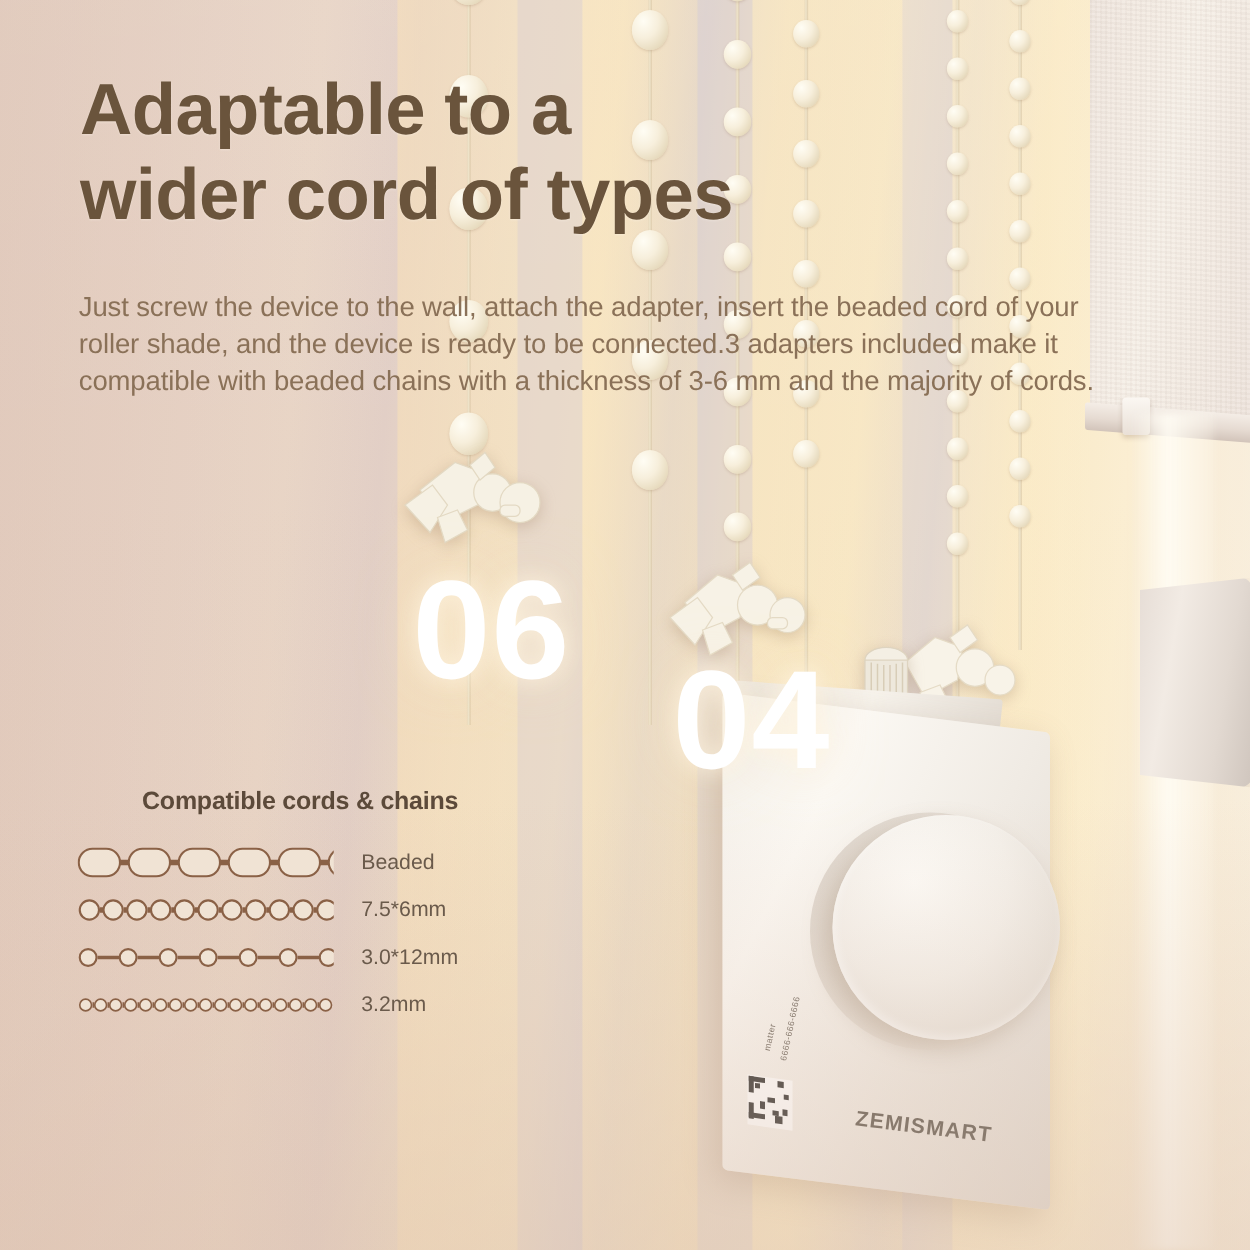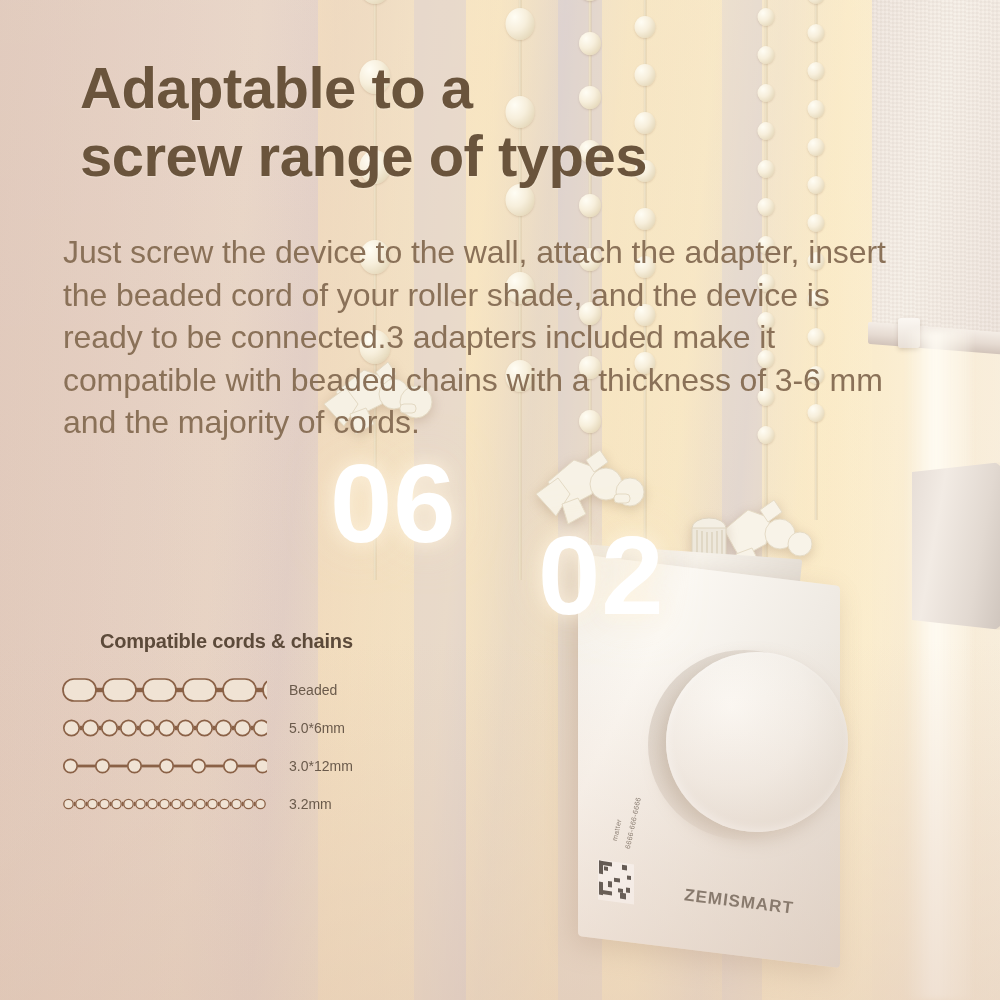--- a/index.html
+++ b/index.html
@@ -175,21 +175,21 @@
     color:#6a543c;
     font-weight:700;
     font-size:58px;
     line-height:1.17;
     letter-spacing:-0.5px;
     text-shadow:0 1px 2px rgba(255,250,240,0.35);
   }
   .body-copy {
     position:absolute;
     color:#8a7158;
-    font-size:32px;
+    font-size:22px;
     line-height:1.33;
     letter-spacing:-0.1px;
   }
   .step-num {
     position:absolute;
     color:#fff;
     font-weight:700;
     font-size:112px;
     line-height:1;
     letter-spacing:1px;
@@ -205,21 +205,21 @@
     letter-spacing:-0.2px;
     margin-bottom:18px;
   }
   .legend-row {
     display:flex; align-items:center;
     height:38px;
   }
   .legend-icon { width:205px; height:26px; flex:0 0 205px; }
   .legend-label {
     color:#6a5a4b;
-    font-size:14px;
+    font-size:17px;
     margin-left:22px;
     white-space:nowrap;
   }
 </style>
 </head>
 <body>
 
 <div id="scene">
 
   <div class="wall-base"></div>
@@ -375,25 +375,25 @@
   <div class="qr" style="left:598px; top:862px; width:36px; height:40px; transform:skewY(8deg);"></div>
 
   <div class="serial" style="left:611px; top:840px; transform:rotate(-78deg);">matter</div>
   <div class="serial" style="left:624px; top:848px; transform:rotate(-78deg);">6666-666-6666</div>
 
   <div class="brand" style="left:684px; top:892px; transform:rotate(7deg);">ZEMISMART</div>
 
   <div class="vignette-bottom"></div>
 
   <div class="step-num" style="left:330px; top:448px;">06</div>
-  <div class="step-num" style="left:538px; top:520px;">02</div>
-
-  <h1 class="headline" style="left:80px; top:54px;">
+  <div class="step-num" style="left:538px; top:520px;">04</div>
+
+  <h1 class="headline" style="left:64px; top:54px;">
     <span>Adaptable to a</span><br>
-    <span>screw range of types</span>
+    <span>wider cord of types</span>
   </h1>
 
   <p class="body-copy" style="left:63px; top:231px; width:852px;">Just screw the device to the wall, attach the adapter, insert the beaded cord of your roller shade, and the device is ready to be connected.3 adapters included make it compatible with beaded chains with a thickness of 3-6 mm and the majority of cords.</p>
 
   <div class="legend">
     <div class="legend-title">Compatible cords &amp; chains</div>
     <div id="legend-rows">
         <div class="legend-row">
           <svg class="legend-icon" viewBox="0 0 205 26">
             <rect x="34" y="10.8" width="7.5" height="4.4" fill="#8a6146"></rect>
@@ -429,21 +429,21 @@
             <circle cx="47.5" cy="13" r="7.7" fill="#f0e3d4" stroke="#8a6146" stroke-width="1.7"></circle>
             <circle cx="66.5" cy="13" r="7.7" fill="#f0e3d4" stroke="#8a6146" stroke-width="1.7"></circle>
             <circle cx="85.5" cy="13" r="7.7" fill="#f0e3d4" stroke="#8a6146" stroke-width="1.7"></circle>
             <circle cx="104.5" cy="13" r="7.7" fill="#f0e3d4" stroke="#8a6146" stroke-width="1.7"></circle>
             <circle cx="123.5" cy="13" r="7.7" fill="#f0e3d4" stroke="#8a6146" stroke-width="1.7"></circle>
             <circle cx="142.5" cy="13" r="7.7" fill="#f0e3d4" stroke="#8a6146" stroke-width="1.7"></circle>
             <circle cx="161.5" cy="13" r="7.7" fill="#f0e3d4" stroke="#8a6146" stroke-width="1.7"></circle>
             <circle cx="180.5" cy="13" r="7.7" fill="#f0e3d4" stroke="#8a6146" stroke-width="1.7"></circle>
             <circle cx="199.5" cy="13" r="7.7" fill="#f0e3d4" stroke="#8a6146" stroke-width="1.7"></circle>
           </svg>
-          <span class="legend-label">5.0*6mm</span>
+          <span class="legend-label">7.5*6mm</span>
         </div>
         <div class="legend-row">
           <svg class="legend-icon" viewBox="0 0 205 26">
             <rect x="16" y="11.6" width="17.5" height="2.8" fill="#8a6146"></rect>
             <rect x="48" y="11.6" width="17.5" height="2.8" fill="#8a6146"></rect>
             <rect x="80" y="11.6" width="17.5" height="2.8" fill="#8a6146"></rect>
             <rect x="112" y="11.6" width="17.5" height="2.8" fill="#8a6146"></rect>
             <rect x="144" y="11.6" width="17.5" height="2.8" fill="#8a6146"></rect>
             <rect x="176" y="11.6" width="17.5" height="2.8" fill="#8a6146"></rect>
             <circle cx="8.5" cy="13" r="6.7" fill="#f0e3d4" stroke="#8a6146" stroke-width="1.7"></circle>

